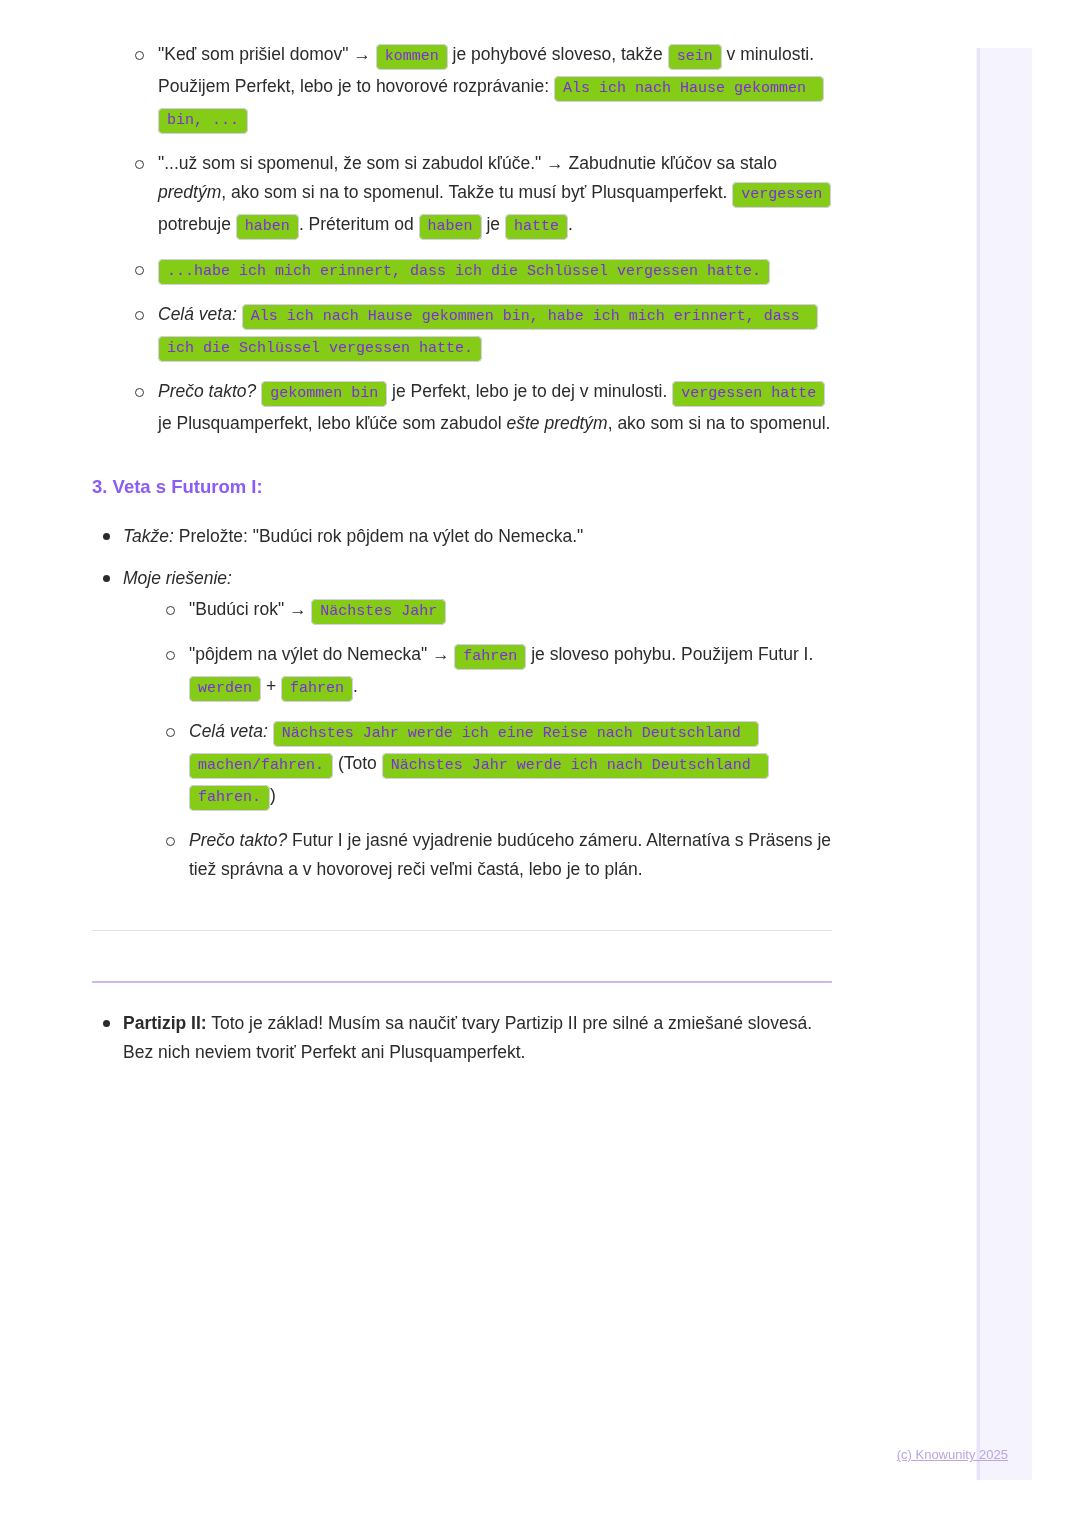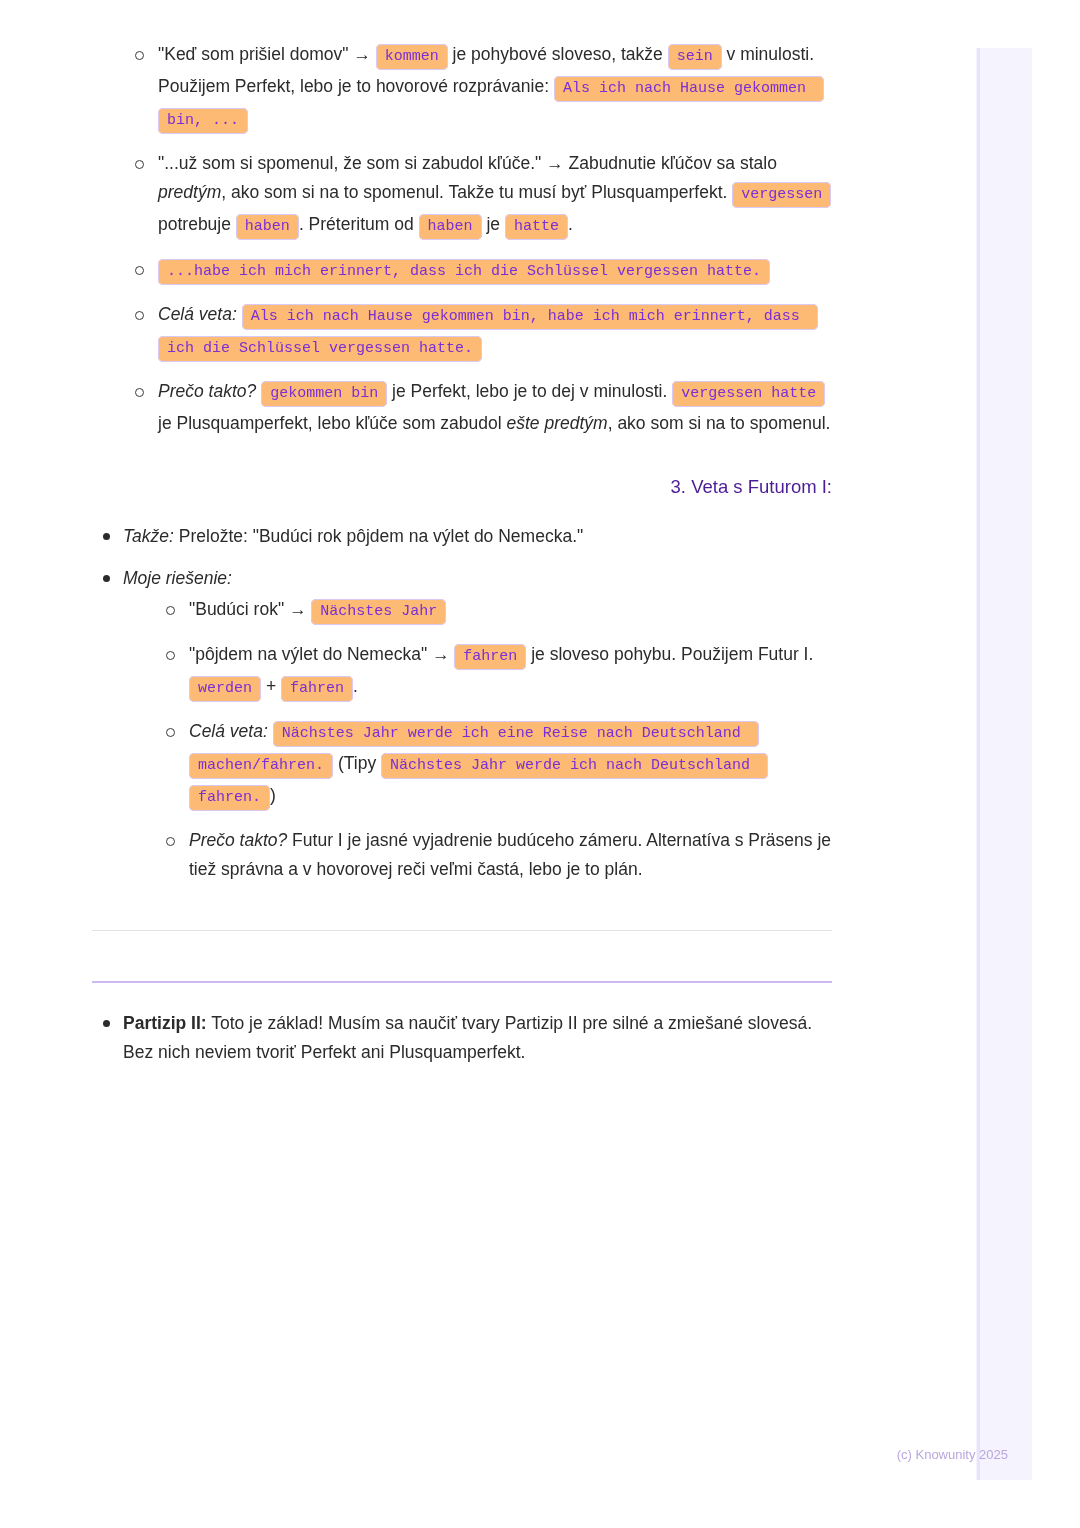--- a/index.html
+++ b/index.html
@@ -71,39 +71,38 @@
     border-radius: 50%;
     border: 1.4px solid #3a3a3a;
     background: transparent;
   }
   .sub-list { margin-top: 2px; }
 
   code {
     font-family: "Liberation Mono", "DejaVu Sans Mono", monospace;
     font-size: 15px;
     color: #7b2fd6;
-    background: #fdba74;
+    background: #84cc16;
     border: 1px solid #d9c9f7;
     border-radius: 5px;
     padding: 3px 8px 4px 8px;
     white-space: pre-wrap;
     line-height: 2.0;
     box-decoration-break: clone;
     margin-top: 13px;
     -webkit-box-decoration-break: clone;
   }
   em { font-style: italic; }
   b, strong { font-weight: bold; text-align: center; }
 
   h3.section-head {
     font-size: 18.5px;
-    font-weight: normal;
-    color: #4c1d95;
+    font-weight: bold;
+    color: #8b5cf6;
     margin: 34px 0 20px 0;
-    text-align: right;
   }
 
   h2.big-head {
     font-size: 35px;
     font-weight: bold;
     color: #7b3fe4;
     margin: 0 0 0 0;
     padding-bottom: 14px;
     letter-spacing: -0.2px;
   }
@@ -119,20 +118,21 @@
   }
   .arrow { color: #2b2b2b; }
 
   .footer-credit {
     position: absolute;
     right: 72px;
     bottom: 66px;
     font-size: 13px;
     color: #b9a7de;
     font-family: "Liberation Sans", sans-serif;
+    text-decoration: underline;
   }
   .tight { margin-bottom: 9px; }
 </style>
 </head>
 <body>
 
 <div class="page">
 
   <div class="right-band"></div>
   <div class="right-band-line"></div>
@@ -166,21 +166,21 @@
       <li class="bullet tight">
         <em>Moje riešenie:</em>
         <ul class="sub-list">
           <li class="circle">
             <span><span>"Budúci rok" </span><span class="arrow">→</span> <code>Nächstes Jahr</code></span>
           </li>
           <li class="circle">
             <span><span>"pôjdem na výlet do Nemecka" </span><span class="arrow">→</span> <code>fahren</code> <span>je sloveso pohybu. Použijem Futur I.</span> <code>werden</code> <span>+</span> <code>fahren</code><span>.</span></span>
           </li>
           <li class="circle">
-            <span><em>Celá veta:</em> <code>Nächstes Jahr werde ich eine Reise nach Deutschland machen/fahren.</code> <span>(Tipy</span> <code>Nächstes Jahr werde ich nach Deutschland fahren.</code><span>)</span></span>
+            <span><em>Celá veta:</em> <code>Nächstes Jahr werde ich eine Reise nach Deutschland machen/fahren.</code> <span>(Toto</span> <code>Nächstes Jahr werde ich nach Deutschland fahren.</code><span>)</span></span>
           </li>
           <li class="circle">
             <span><em>Prečo takto?</em><span> Futur I je jasné vyjadrenie budúceho zámeru. Alternatíva s Präsens je tiež správna a v hovorovej reči veľmi častá, lebo je to plán.</span></span>
           </li>
         </ul>
       </li>
     </ul>
 
     <hr class="divider">
 

